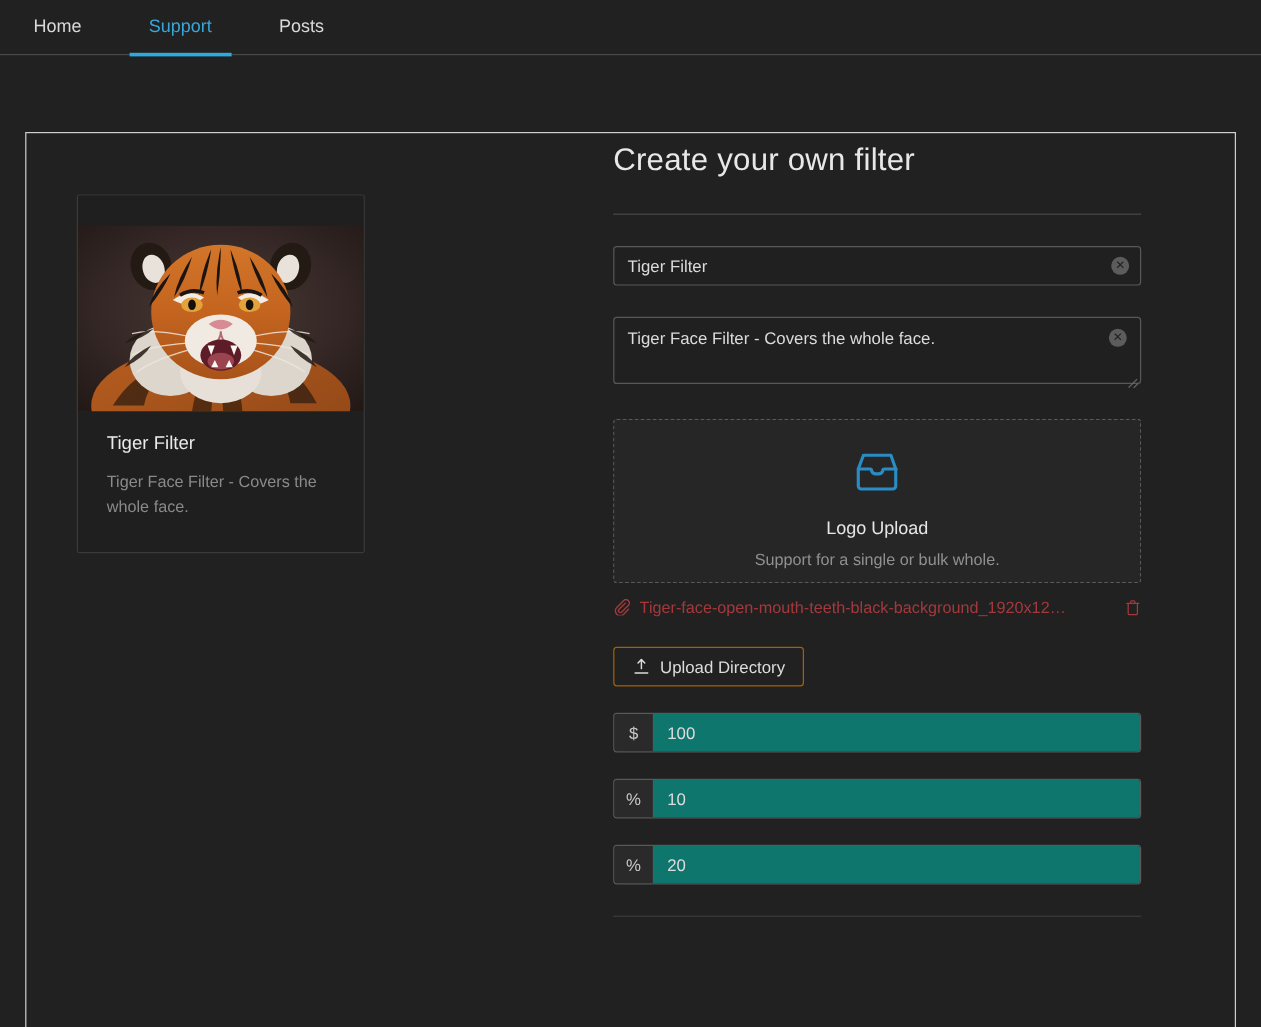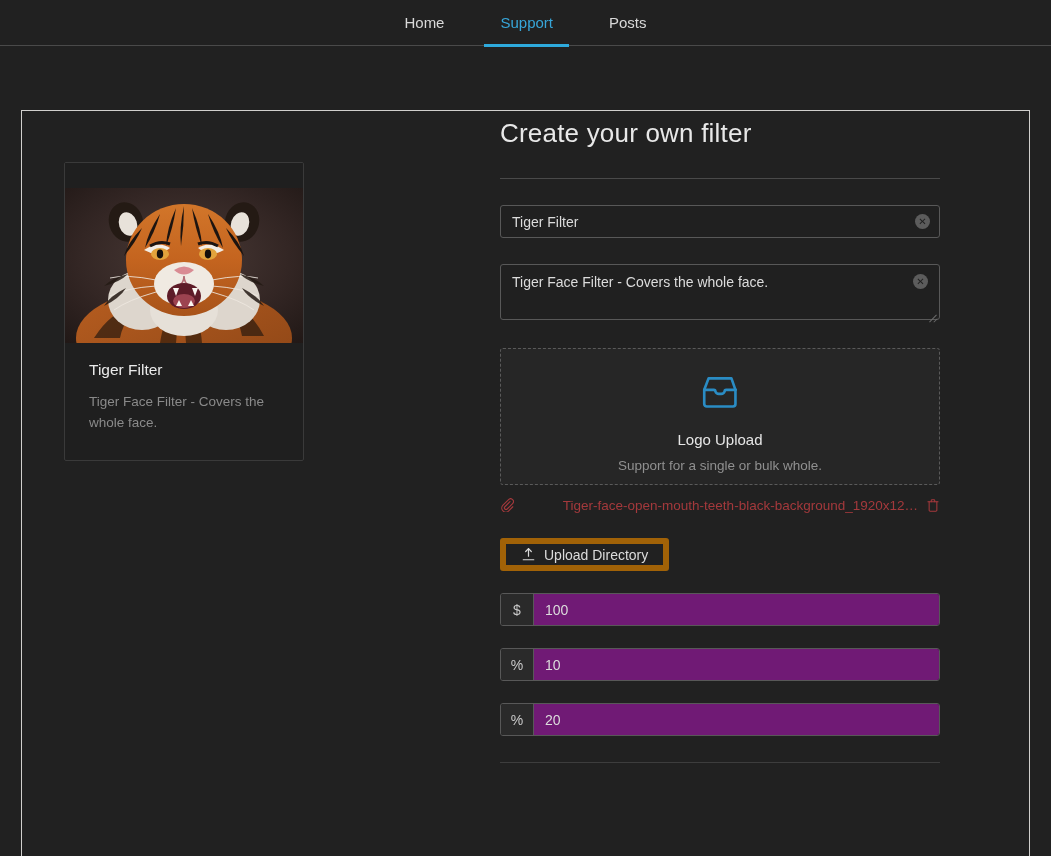--- a/index.html
+++ b/index.html
@@ -12,21 +12,21 @@
   }
 
   
   .topnav {
     position: relative;
     height: 46px;
     background: #212121;
     border-bottom: 1px solid #4a4a4a;
     display: flex;
     align-items: center;
-    justify-content: center;
+    justify-content: flex-start;
     gap: 0px;
   }
   .nav-items { display: flex; align-items: center; height: 46px; }
   .nav-item {
     position: relative;
     height: 46px;
     display: flex; align-items: center;
     padding: 0 18px;
     margin: 0 10px;
     font-size: 15px;
@@ -80,21 +80,21 @@
   .card-desc {
     font-size: 13.5px;
     line-height: 21px;
     color: #8a8a8a;
     margin: 0;
   }
 
   
   .form-col {
     position: absolute;
-    left: 500px; top: 60px;
+    left: 511px; top: 60px;
     width: 440px;
   }
   .form-title {
     font-size: 26px;
     font-weight: normal;
     color: #e8e8e8;
     margin: 0;
     padding-top: 58px;
     letter-spacing: .2px;
   }
@@ -194,34 +194,33 @@
     font-size: 13.5px;
   }
   .file-clip { flex: 0 0 auto; width: 22px; color: #a4393c; display:flex; align-items:center; }
   .file-name {
     flex: 1 1 auto;
     white-space: nowrap;
     overflow: hidden;
     text-overflow: ellipsis;
     color: #a4393c;
     cursor: pointer;
-    text-align: right;
   }
   .file-del { flex: 0 0 auto; width: 22px; text-align: right; color: #a4393c; cursor: pointer; display:flex; align-items:center; justify-content:flex-end;}
 
   
   .btn {
     margin-top: 22px;
     display: inline-flex;
     align-items: center;
     gap: 8px;
     height: 33px;
     padding: 0 15px;
     background: #212121;
-    border: 6px solid #a16207;
+    border: 1px solid #a16207;
     border-radius: 3px;
     color: #dcdcdc;
     font-size: 14px;
     font-family: "Liberation Sans", sans-serif;
     cursor: pointer;
   }
 
   
   .addon-field {
     margin-top: 22px;
@@ -238,21 +237,21 @@
     background: #2a2a2a;
     border-right: 1px solid #585858;
     color: #c8c8c8;
     font-size: 14px;
     display: flex;
     align-items: center;
     justify-content: center;
   }
   .addon-input {
     flex: 1 1 auto;
-    background: #701a75;
+    background: #0f766e;
     border: none;
     outline: none;
     color: #dcdcdc;
     font-family: "Liberation Sans", sans-serif;
     font-size: 14px;
     padding: 0 11px;
   }
   .bottom-divider {
     height: 1px;
     background: #3d3d3d;

